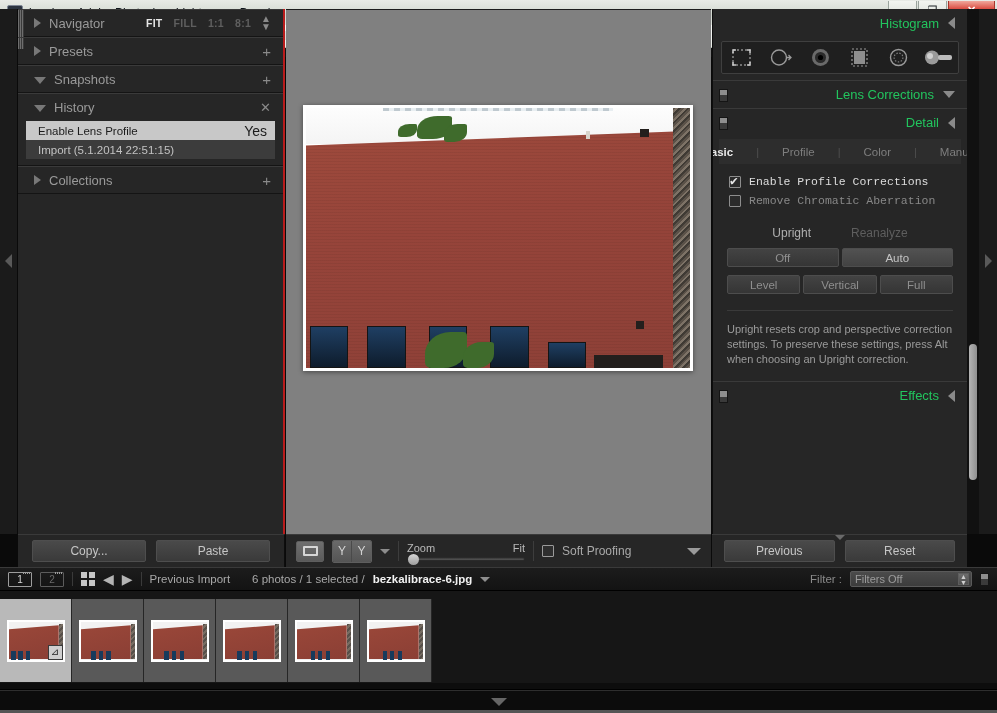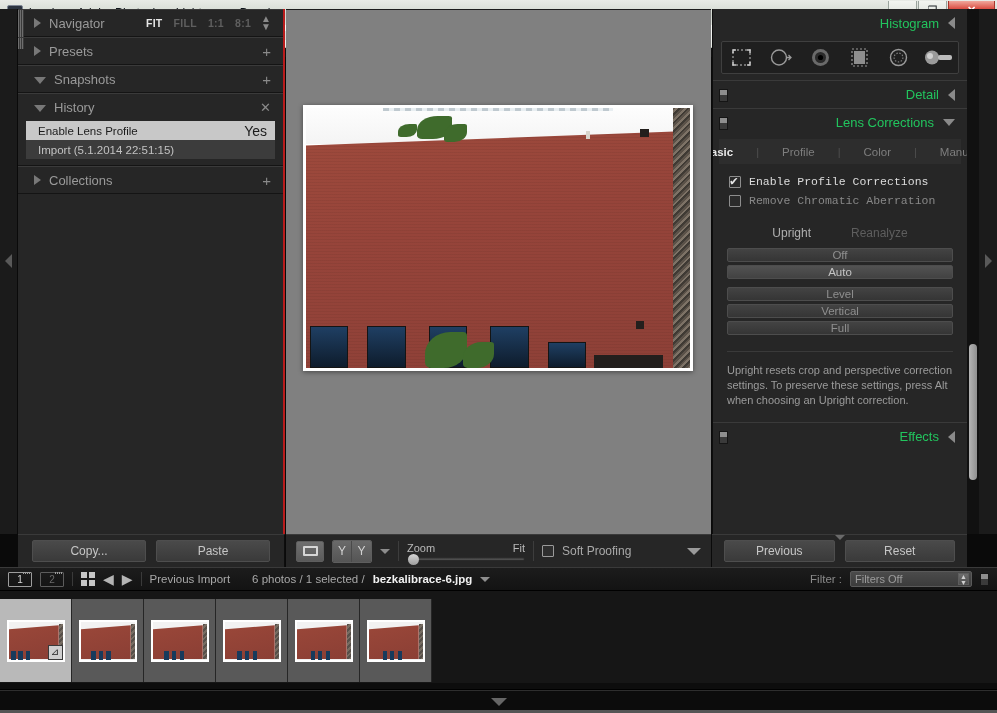--- a/index.html
+++ b/index.html
@@ -262,21 +262,21 @@
   }
   .clabel { font-size: 11.5px; color: #888; }
   .clabel.on { color: #dcdcdc; }
 
   .upright-row {
     display: flex; align-items: center; justify-content: center; gap: 40px;
     margin-top: 16px; font-size: 12px;
   }
   .up-lbl { color: #b0b0b0; }
   .up-re { color: #5e5e5e; }
-  .btnrow { display: flex; gap: 3px; margin: 8px 14px 0 14px; flex-direction: column; }
+  .btnrow { display: flex; gap: 3px; margin: 8px 14px 0 14px; }
   .ubtn {
     flex: 1; height: 19px; border: 1px solid #4d4d4d; border-radius: 2px;
     background: linear-gradient(to bottom,#434343,#353535);
     color: #8f8f8f; font-size: 11.5px;
     display: flex; align-items: center; justify-content: center;
   }
   .ubtn.light { background: linear-gradient(to bottom,#525252,#424242); color: #c4c4c4; }
   .helptext {
     margin: 16px 14px 0 14px; font-size: 11px; color: #9b9b9b; line-height: 15px;
     border-top: 1px solid #3a3a3a; padding-top: 11px;
@@ -587,28 +587,28 @@
         <svg width="30" height="19">
             <circle cx="8" cy="9.5" r="7" fill="#9a9a9a"></circle>
             <circle cx="6" cy="8" r="3" fill="#d0d0d0"></circle>
             <rect x="14" y="7" width="14" height="5" rx="2" fill="#bcbcbc"></rect>
           </svg>
       </div>
     </div>
 
     <div class="rsec-hdr">
       <div class="sw"></div>
+      <div class="rsec-title">Lens Corrections</div>
+      <div class="arrow-d"></div>
+    </div>
+
+    <div class="rsec-hdr">
+      <div class="sw"></div>
       <div class="rsec-title">Detail</div>
       <div class="arrow-l"></div>
-    </div>
-
-    <div class="rsec-hdr">
-      <div class="sw"></div>
-      <div class="rsec-title">Lens Corrections</div>
-      <div class="arrow-d"></div>
     </div>
 
     <div class="tabs-row">
       <div class="tab active">Basic</div>
       <div class="tabsep">|</div>
       <div class="tab">Profile</div>
       <div class="tabsep">|</div>
       <div class="tab">Color</div>
       <div class="tabsep">|</div>
       <div class="tab">Manual</div>

